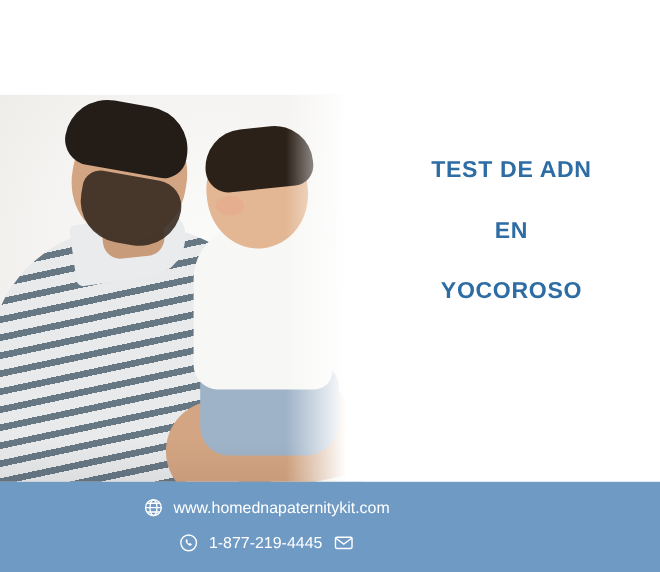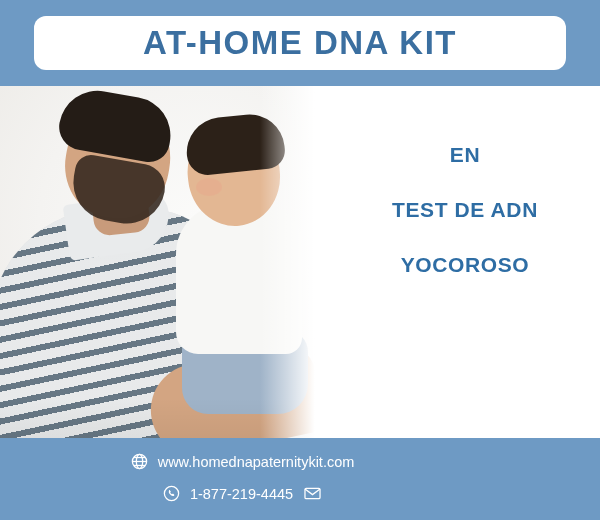--- a/index.html
+++ b/index.html
@@ -235,25 +235,20 @@
     justify-content: center;
     flex: 0 0 auto;
   }
   .ficon svg { display: block; }
 </style>
 </head>
 <body>
 
 <div class="page">
 
-  <div class="header-band">
-    <div class="header-pill">
-      <span class="header-title">AT-HOME DNA KIT</span>
-    </div>
-  </div>
 
   <div class="main">
 
     <div class="photo">
       <div class="ph-bg"></div>
       <div class="ph-man-body"></div>
       <div class="ph-man-stripes"></div>
       <div class="ph-man-arm"></div>
       <div class="ph-man-collar"></div>
       <div class="ph-man-neck"></div>
@@ -263,22 +258,22 @@
       <div class="ph-kid-jeans"></div>
       <div class="ph-kid-body"></div>
       <div class="ph-kid-head"></div>
       <div class="ph-kid-cheek"></div>
       <div class="ph-kid-hair"></div>
       <div class="ph-shadow"></div>
       <div class="ph-fade-r"></div>
     </div>
 
     <div class="text-block">
+      <div class="text-line">TEST DE ADN</div>
       <div class="text-line">EN</div>
-      <div class="text-line">TEST DE ADN</div>
       <div class="text-line">YOCOROSO</div>
     </div>
 
   </div>
 
   <div class="footer">
 
     <div class="footer-row r1">
       <div class="fitem">
         <span class="ficon">

